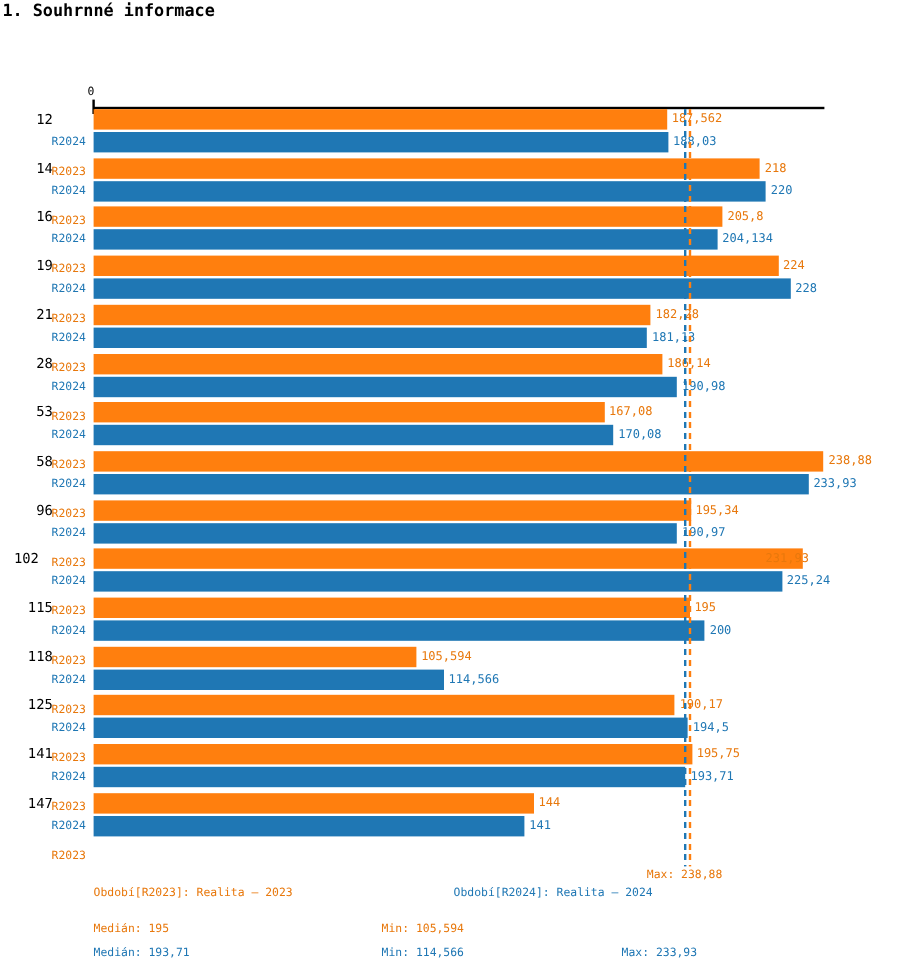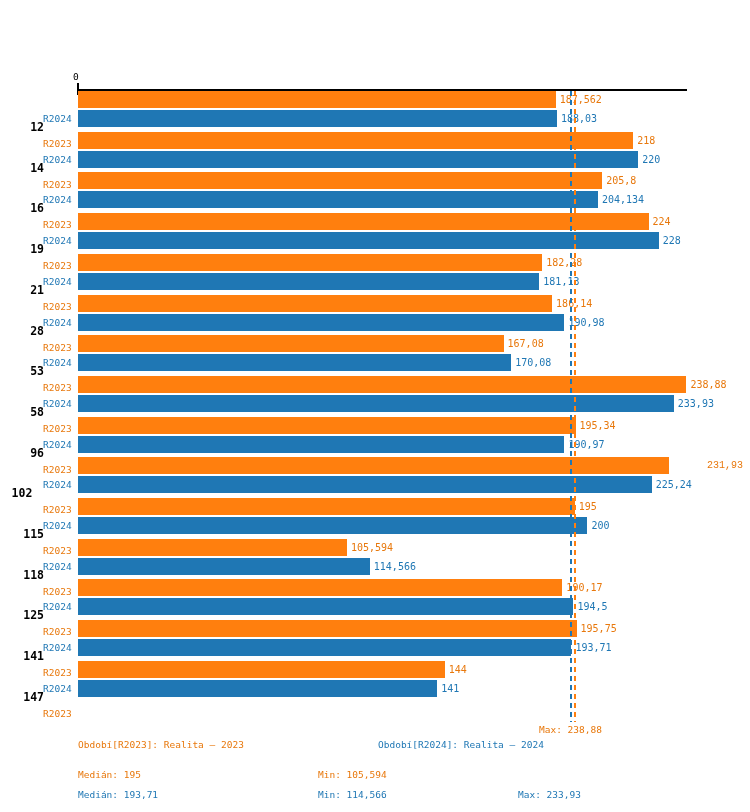--- a/index.html
+++ b/index.html
@@ -44,23 +44,22 @@
   .axis-zero {
     position: absolute;
     left: 73px; top: 71px;
     font-size: 9.5px; color: #000000;
   }
 
   
   .grouplabel {
     position: absolute;
     right: 0; width: 44px; text-align: right;
-    font-size: 11.5px; font-weight: bold; color: #000000;
+    font-size: 11.5px; font-weight: normal; color: #000000;
     white-space: nowrap;
-    margin-top: 28px;
   }
   .serieslabel {
     position: absolute;
     left: 43px; width: 33px; text-align: left;
     font-size: 9.5px; white-space: nowrap;
   }
   .serieslabel.s0 { color: #e8780c; margin-top: 44px; }
   .serieslabel.s1 { color: #1f77b4; }
 
   .bar { position: absolute; left: 78px; }
@@ -98,20 +97,21 @@
     position: absolute; font-size: 9.5px; white-space: nowrap;
   }
   .stat.s0 { color: #e8780c; }
   .stat.s1 { color: #1f77b4; }
 </style>
 </head>
 <body>
 
 <div id="root">
 
+  <div class="title1">1. Souhrnné informace</div>
 
   <div class="plot">
     <div class="axis-line"></div>
     <div class="axis-tick"></div>
     <div class="axis-zero">0</div>
 
     <div id="rows">
         <div class="grouplabel" style="top: 92px; left: 0px;">12</div>
         <div class="serieslabel s0" style="top: 94px;">R2023</div>
         <div class="bar s0" title="12 R2023: 187,562" style="top: 91px; width: 477.72px; height: 17px;"></div>
@@ -171,21 +171,21 @@
         <div class="grouplabel" style="top: 417.6px; left: 0px;">96</div>
         <div class="serieslabel s0" style="top: 419.6px;">R2023</div>
         <div class="bar s0" title="96 R2023: 195,34" style="top: 416.6px; width: 497.531px; height: 17px;"></div>
         <div class="barval s0" style="left: 579.531px; top: 419.6px;">195,34</div>
         <div class="serieslabel s1" style="top: 438.6px;">R2024</div>
         <div class="bar s1" title="96 R2024: 190,97" style="top: 435.6px; width: 486.401px; height: 17px;"></div>
         <div class="barval s1" style="left: 568.401px; top: 438.6px;">190,97</div>
         <div class="grouplabel" style="top: 458.3px; left: 0px; text-align: center;">102</div>
         <div class="serieslabel s0" style="top: 460.3px;">R2023</div>
         <div class="bar s0" title="102 R2023: 231,93" style="top: 457.3px; width: 590.726px; height: 17px;"></div>
-        <div class="barval s0" style="left: 707px; top: 460.3px; font-family: Liberation Mono, monospace;">231,93</div>
+        <div class="barval s0" style="left: 638px; top: 460.3px;">231,93</div>
         <div class="serieslabel s1" style="top: 479.3px;">R2024</div>
         <div class="bar s1" title="102 R2024: 225,24" style="top: 476.3px; width: 573.686px; height: 17px;"></div>
         <div class="barval s1" style="left: 655.686px; top: 479.3px;">225,24</div>
         <div class="grouplabel" style="top: 499px; left: 0px;">115</div>
         <div class="serieslabel s0" style="top: 501px;">R2023</div>
         <div class="bar s0" title="115 R2023: 195" style="top: 498px; width: 496.665px; height: 17px;"></div>
         <div class="barval s0" style="left: 578.665px; top: 501px;">195</div>
         <div class="serieslabel s1" style="top: 520px;">R2024</div>
         <div class="bar s1" title="115 R2024: 200" style="top: 517px; width: 509.4px; height: 17px;"></div>
         <div class="barval s1" style="left: 591.4px; top: 520px;">200</div>

